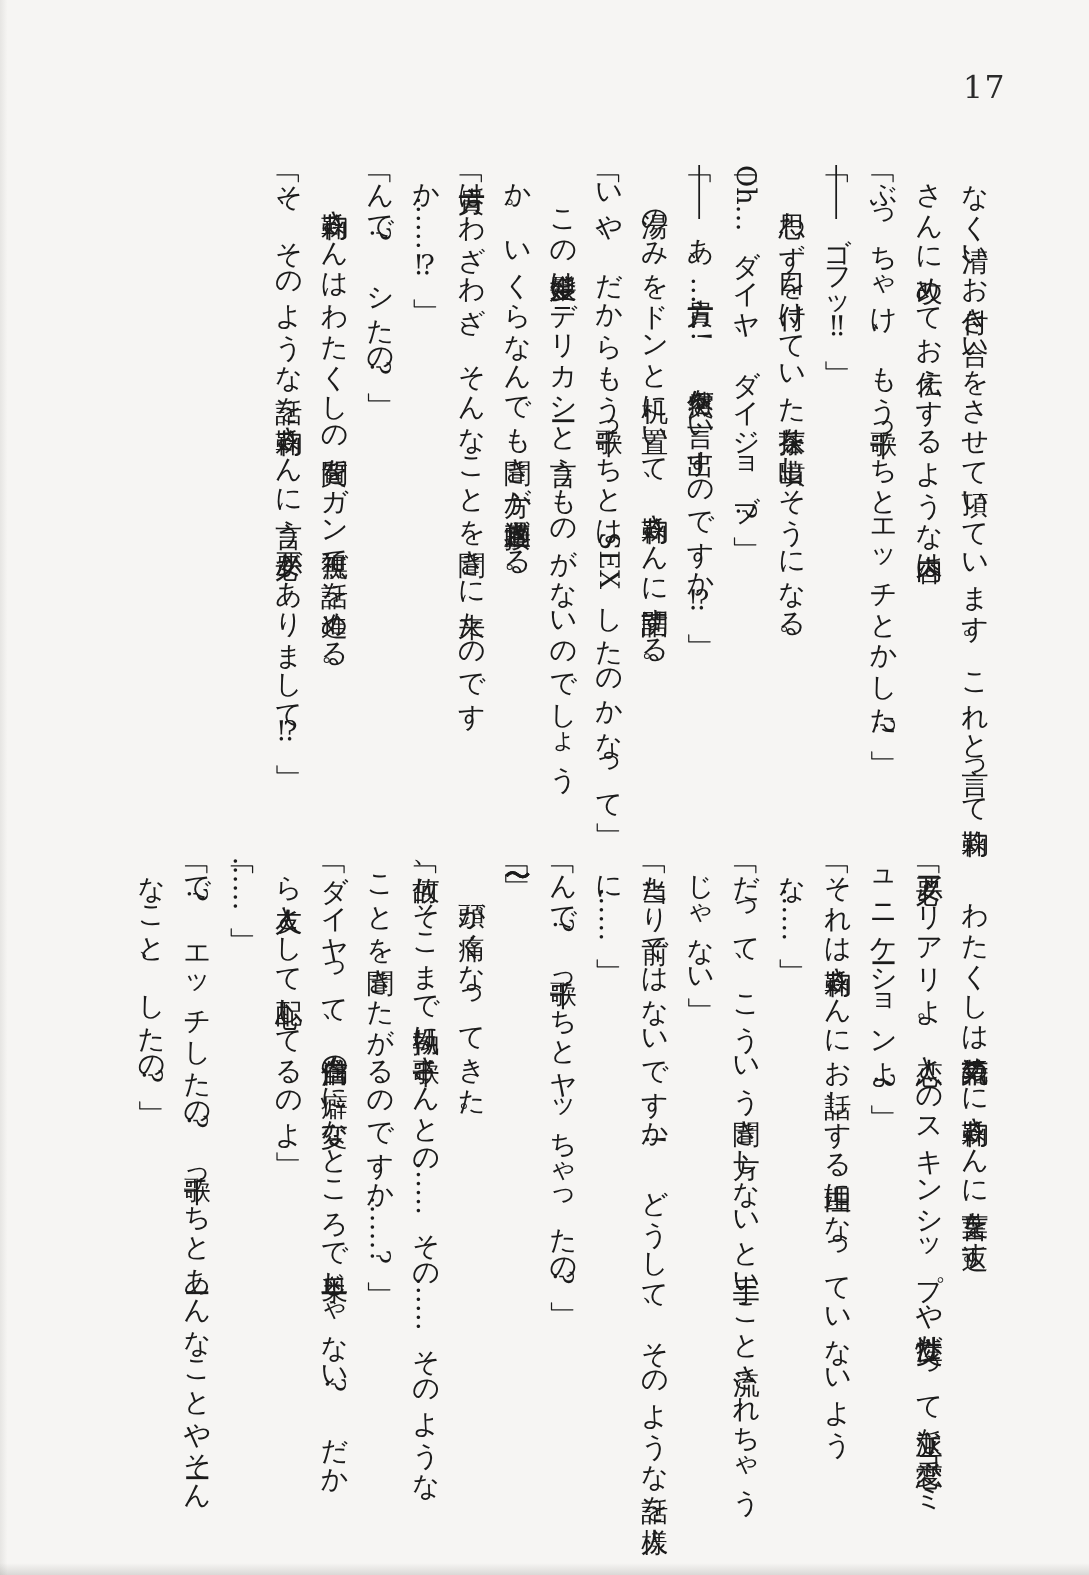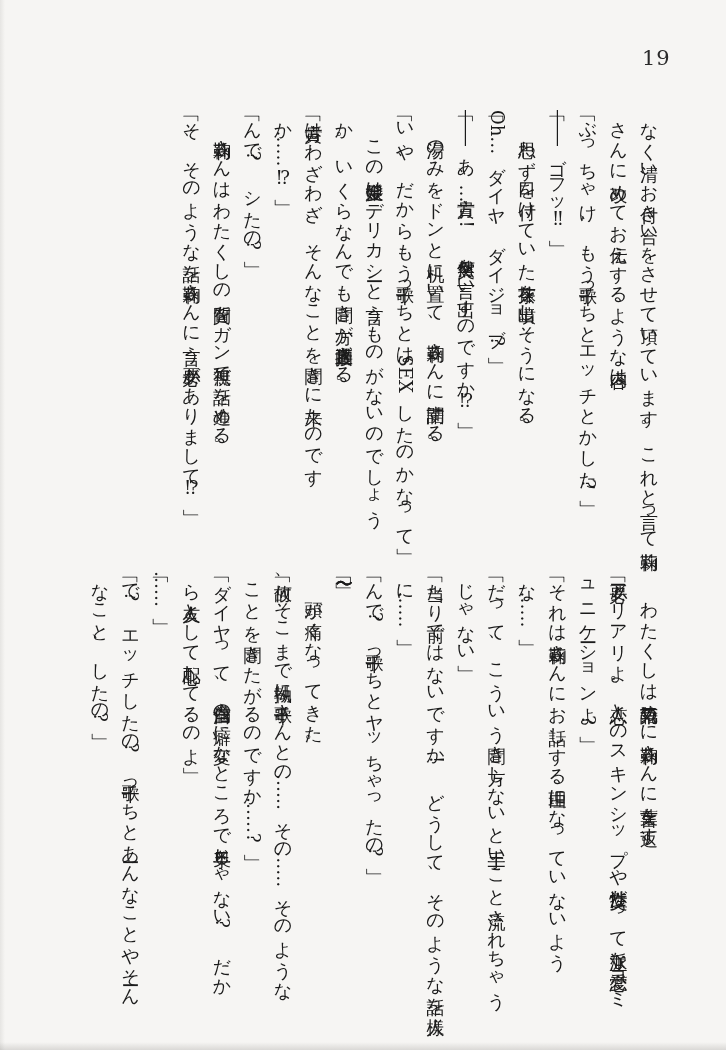--- a/index.html
+++ b/index.html
@@ -47,21 +47,21 @@
     position: absolute;
     left: 0; top: 0;
     width: 5px; height: 100%;
     background: linear-gradient(to right, rgba(90,88,84,0.10), rgba(90,88,84,0));
   }
 </style>
 </head>
 <body>
 
 <div class="page">
-  <div class="page-number">19</div>
+  <div class="page-number">17</div>
 
   <section class="vblock vblock-upper">
       <p class="para">なく清いお付き合いをさせて頂いています。これと言って鞠莉さんに改めてお伝えするような内容は</p>
       <p class="para">「ぶっちゃけ、もう千歌っちとエッチとかした?」</p>
       <p class="para">「――ゴフッ‼」</p>
       <p class="para ind">思わず口を付けていた抹茶を噴出しそうになる。</p>
       <p class="para">「Oh…ダイヤ、ダイジョブ?」</p>
       <p class="para">「――あ、貴方……!　突然何を言い出すのですか⁉」</p>
       <p class="para ind">湯のみをドンと机に置いて、鞠莉さんに詰問する。</p>
       <p class="para">「いや、だからもう千歌っちとはSEXしたのかなって」</p>

